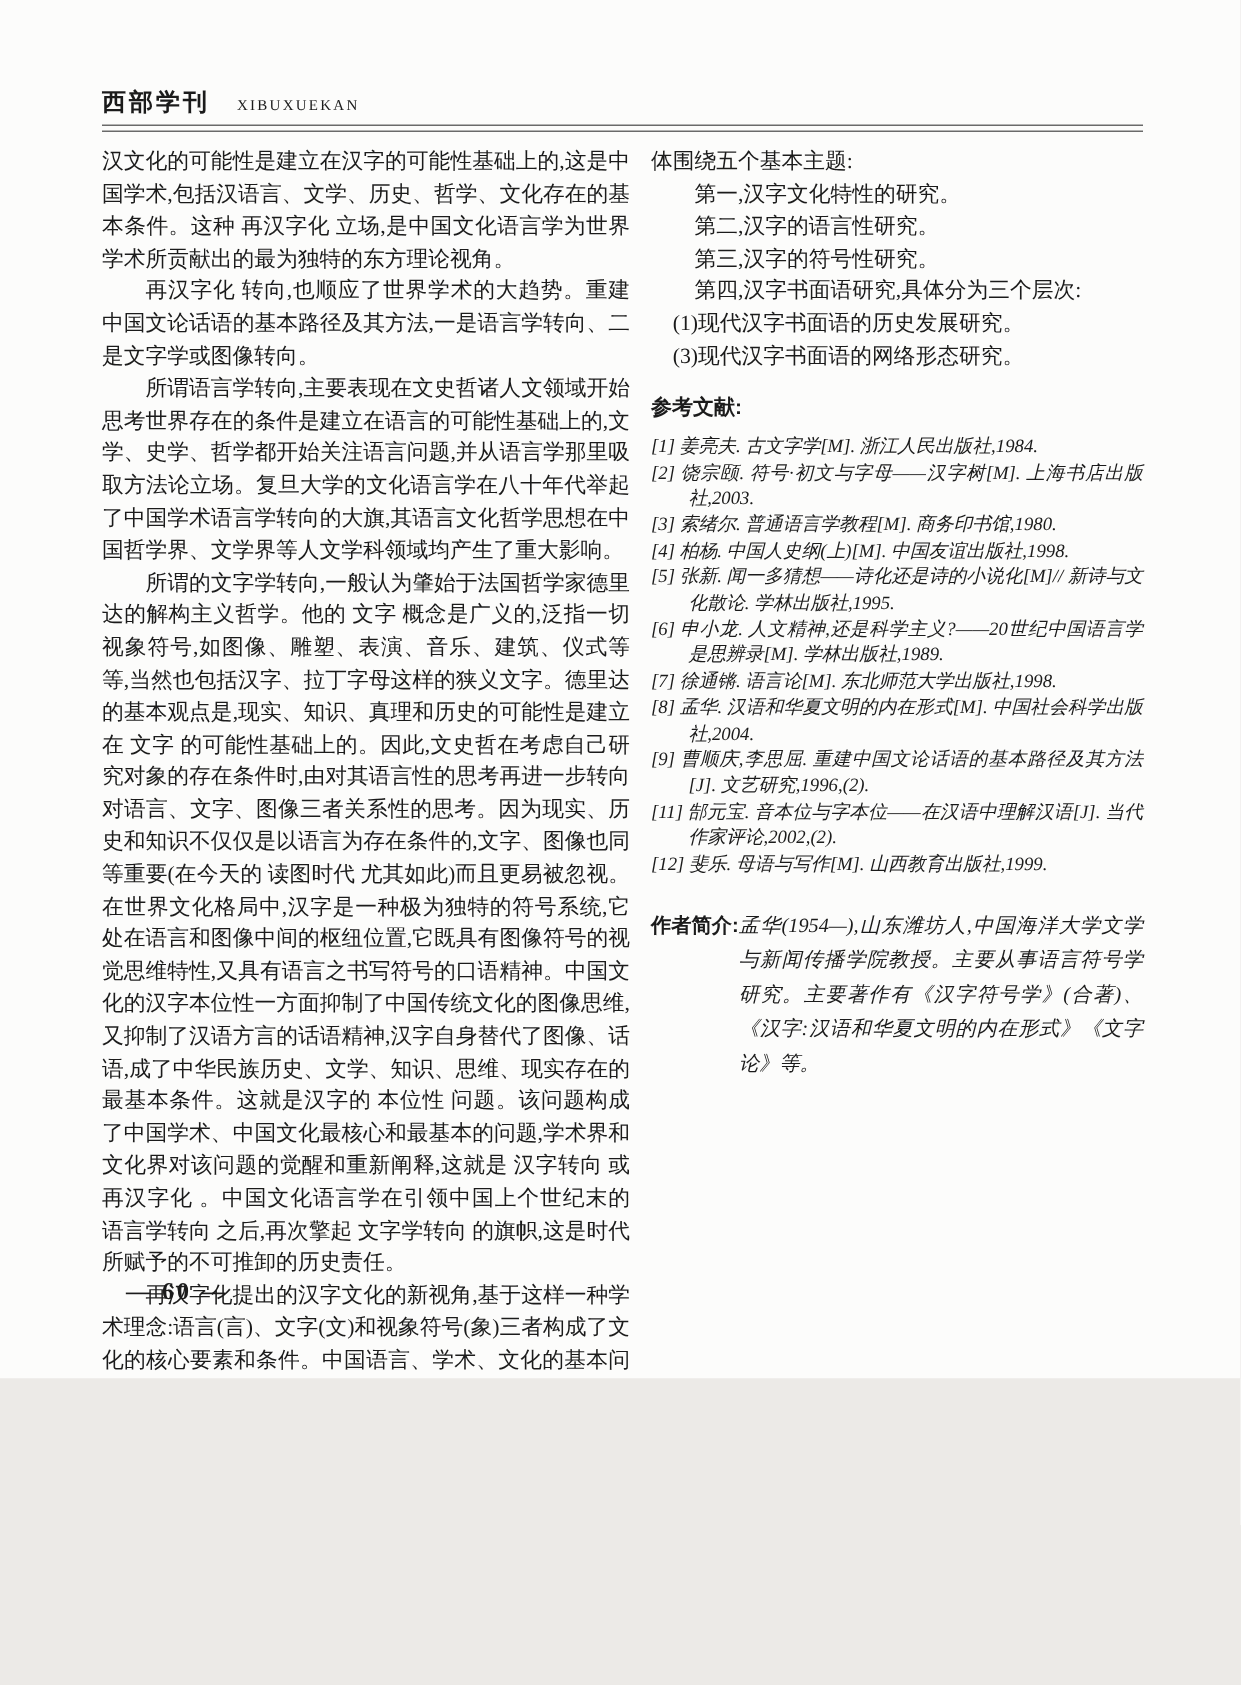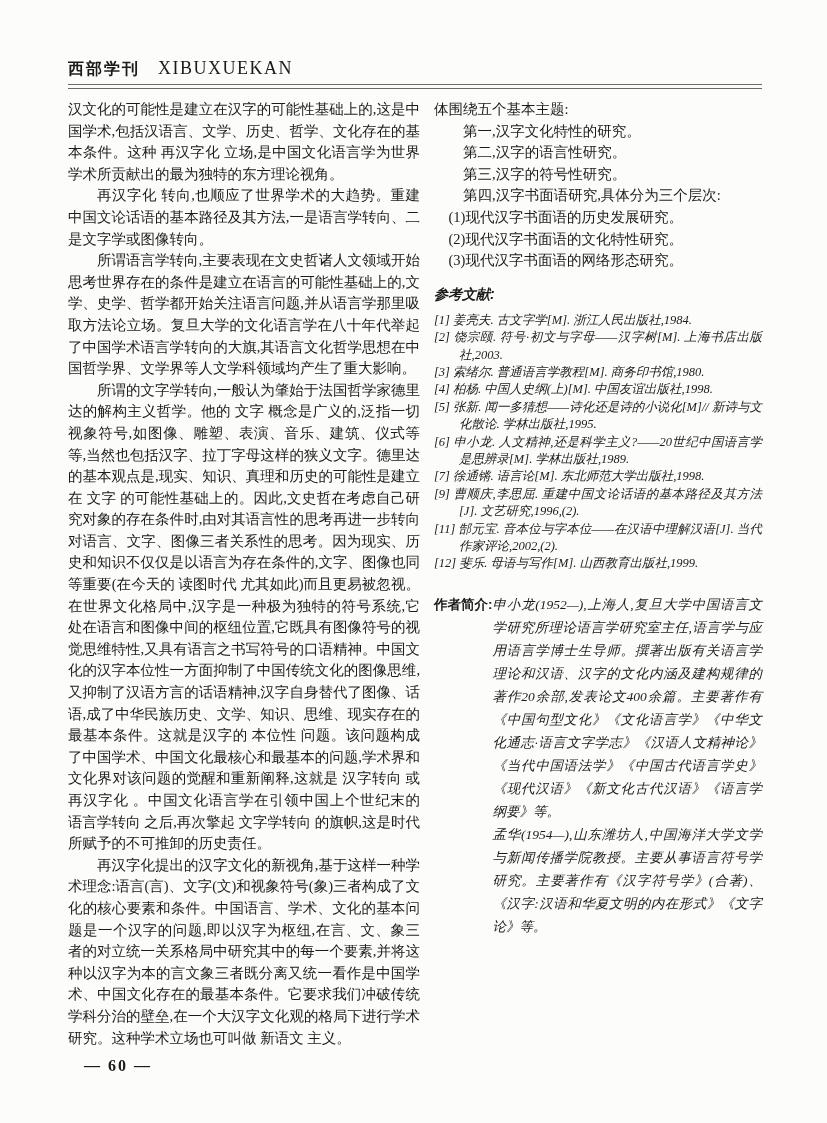--- a/index.html
+++ b/index.html
@@ -1,52 +1,52 @@
 <!DOCTYPE html>
 <html><head>
 <meta charset="utf-8">
 <style>
   html,body{margin:0;padding:0;background:#eceae7;}
   .page{
     position:relative;
-    width:827px;height:1123px;
+    width:827px;height:919px;
     margin:0 auto;
     background:#fcfcfb;
     box-sizing:border-box;
     padding:58px 65px 0 68px;
     font-family:"Liberation Serif","DejaVu Serif",serif;
     color:#1b1b1b;
     overflow:hidden;
   }
   .masthead{display:flex;align-items:baseline;gap:18px;}
   .jname{
     font-family:"Liberation Sans","DejaVu Sans",sans-serif;
     font-weight:bold;font-size:16px;letter-spacing:2px;
   }
-  .jlatin{font-size:18px;letter-spacing:1.5px;}
+  .jlatin{font-size:10px;letter-spacing:1.5px;}
   .rule{
     margin-top:4px;height:3px;
     border-top:1px solid #6a6a6a;
     border-bottom:1px solid #6a6a6a;
   }
   .columns{display:flex;gap:14px;margin-top:10px;}
   .col-left{width:352px;flex:0 0 352px;}
   .col-right{flex:1;min-width:0;}
   .para{
     margin:0;
     font-size:14.5px;line-height:21.6px;
     text-align:justify;
     text-indent:2em;
   }
   .noind{text-indent:0;}
   .ind1{text-indent:1em;}
   .refhead{
     margin:14px 0 8px 0;
     font-family:"Liberation Sans","DejaVu Sans",sans-serif;
-    font-weight:bold;font-size:14px;font-style:italic;
+    font-weight:bold;font-size:14px;
   }
   .refs{margin-top:2px;}
   .ref{
     margin:0;
     font-size:12.5px;line-height:17.4px;
     font-style:italic;
     text-align:justify;
     padding-left:2em;text-indent:-2em;
   }
   .bio{display:flex;margin-top:20px;}
@@ -89,43 +89,42 @@
       </div>
 
     <div class="col-right">
       <div>
           <p class="para noind">体围绕五个基本主题:</p>
           <p class="para">第一,汉字文化特性的研究。</p>
           <p class="para">第二,汉字的语言性研究。</p>
           <p class="para">第三,汉字的符号性研究。</p>
           <p class="para">第四,汉字书面语研究,具体分为三个层次:</p>
           <p class="para ind1">(1)现代汉字书面语的历史发展研究。</p>
-          <p class="para ind1">(2)现代汉字书面语的文化特性研究。</p>
           <p class="para ind1">(3)现代汉字书面语的网络形态研究。</p>
         </div>
 
       <h3 class="refhead">参考文献:</h3>
 
       <div class="refs">
           <p class="ref">[1] 姜亮夫. 古文字学[M]. 浙江人民出版社,1984.</p>
           <p class="ref">[2] 饶宗颐. 符号·初文与字母——汉字树[M]. 上海书店出版社,2003.</p>
           <p class="ref">[3] 索绪尔. 普通语言学教程[M]. 商务印书馆,1980.</p>
           <p class="ref">[4] 柏杨. 中国人史纲(上)[M]. 中国友谊出版社,1998.</p>
           <p class="ref">[5] 张新. 闻一多猜想——诗化还是诗的小说化[M]// 新诗与文化散论. 学林出版社,1995.</p>
           <p class="ref">[6] 申小龙. 人文精神,还是科学主义?——20世纪中国语言学是思辨录[M]. 学林出版社,1989.</p>
           <p class="ref">[7] 徐通锵. 语言论[M]. 东北师范大学出版社,1998.</p>
+          <p class="ref">[8] 孟华. 汉语和华夏文明的内在形式[M]. 中国社会科学出版社,2004.</p>
           <p class="ref">[9] 曹顺庆,李思屈. 重建中国文论话语的基本路径及其方法[J]. 文艺研究,1996,(2).</p>
           <p class="ref">[11] 郜元宝. 音本位与字本位——在汉语中理解汉语[J]. 当代作家评论,2002,(2).</p>
           <p class="ref">[12] 斐乐. 母语与写作[M]. 山西教育出版社,1999.</p>
         </div>
 
       <div class="bio">
         <div class="biolabel">作者简介:</div>
         <div class="biotext">
-            <p class="biop">申小龙(1952—),上海人,复旦大学中国语言文学研究所理论语言学研究室主任,语言学与应用语言学博士生导师。撰著出版有关语言学理论和汉语、汉字的文化内涵及建构规律的著作20余部,发表论文400余篇。主要著作有《中国句型文化》《文化语言学》《中华文化通志·语言文字学志》《汉语人文精神论》《当代中国语法学》《中国古代语言学史》《现代汉语》《新文化古代汉语》《语言学纲要》等。</p>
             <p class="biop">孟华(1954—),山东潍坊人,中国海洋大学文学与新闻传播学院教授。主要从事语言符号学研究。主要著作有《汉字符号学》(合著)、《汉字:汉语和华夏文明的内在形式》《文字论》等。</p>
           </div>
       </div>
 
     </div>
 
   </div>
 
   <div class="pagenum">— 60 —</div>
 

